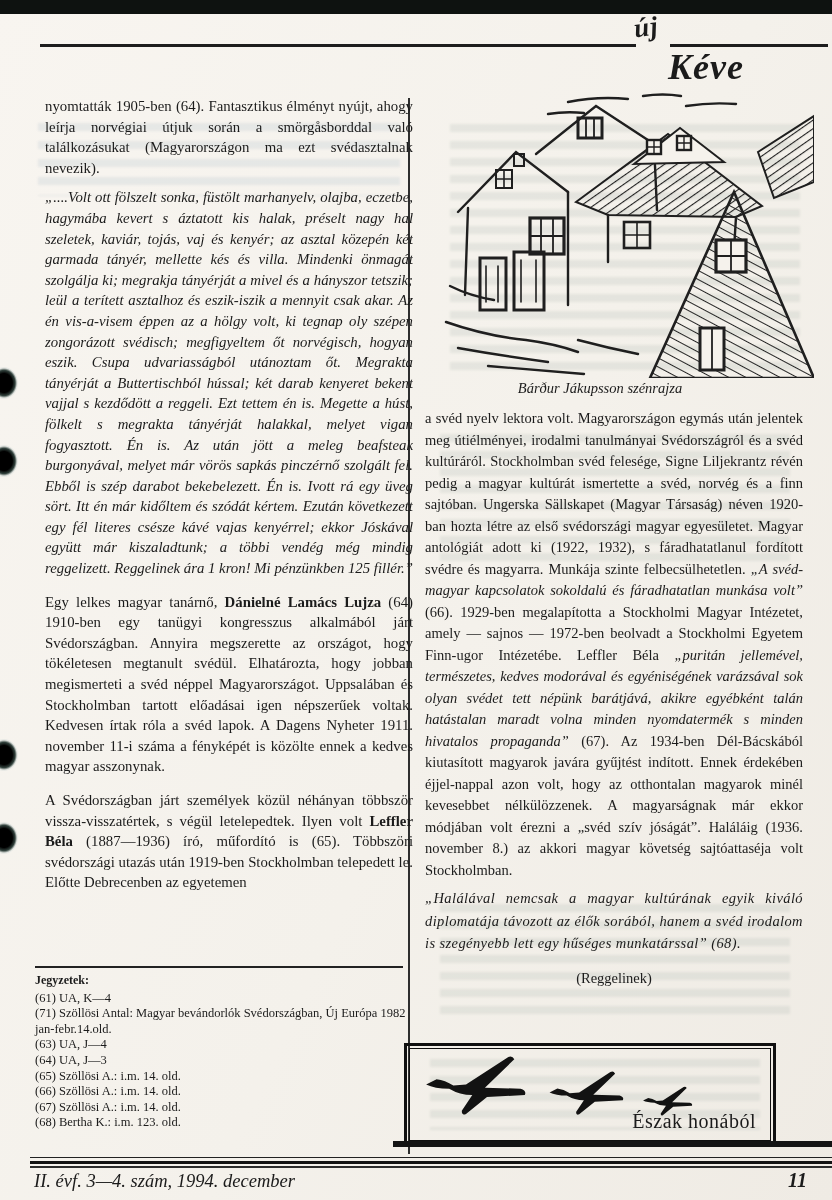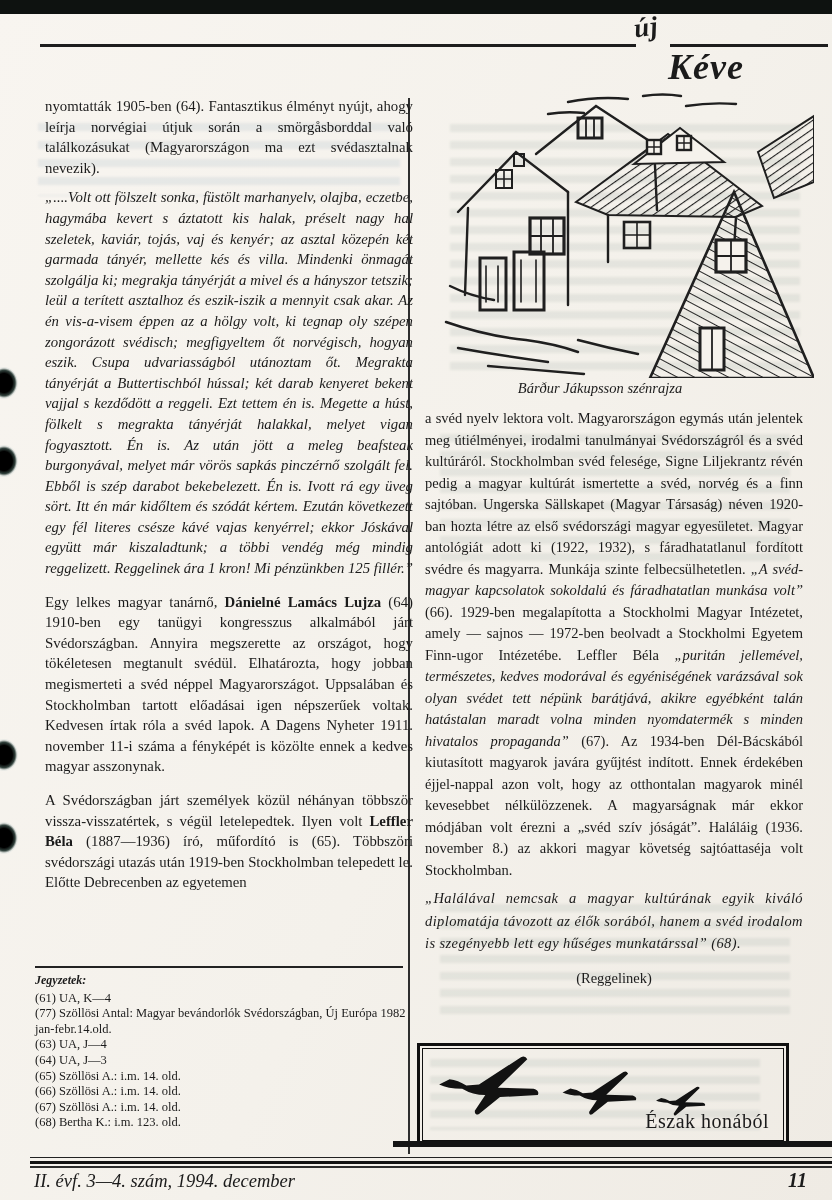--- a/index.html
+++ b/index.html
@@ -25,22 +25,22 @@
   .illustration{position:absolute;left:428px;top:90px;width:386px;height:288px;}
   .caption{position:absolute;left:411px;top:380px;width:378px;text-align:center;font-style:italic;
            font-size:14.5px;}
   .col-right{position:absolute;left:425px;top:408px;width:378px;height:632px;overflow:hidden;
              font-size:14.5px;line-height:21.5px;text-align:justify;}
   .col-right p{margin:0;}
   .rc-quote{font-style:italic;letter-spacing:0.4px;line-height:22.5px;margin-top:6px !important;}
   .folytatjuk{text-align:center;margin-top:13px !important;}
   .footnotes{position:absolute;left:35px;top:966px;width:372px;font-size:12.5px;line-height:15.6px;}
   .fn-rule{width:368px;border-top:2px solid #222;margin-bottom:5px;}
-  .fn-title{font-weight:bold;font-size:12px;margin:0 0 2px 0;font-style:italic;}
-  .goose-box{position:absolute;left:417px;top:1043px;width:366px;height:97px;border:3px solid #101010;}
+  .fn-title{font-weight:bold;font-size:12px;margin:0 0 2px 0;}
+  .goose-box{position:absolute;left:404px;top:1043px;width:366px;height:97px;border:3px solid #101010;}
   .goose-box-inner{position:absolute;left:2px;top:2px;right:2px;bottom:2px;border:1px solid #101010;}
   .goose-label{position:absolute;right:14px;bottom:7px;font-size:20px;letter-spacing:0.5px;}
   .scan-strip{position:absolute;left:393px;top:1141px;width:439px;height:6px;background:#141414;}
   .footer-rule{position:absolute;left:30px;top:1157px;width:802px;height:12px;
       background:linear-gradient(#222 0 1.5px,transparent 1.5px 4px,#131313 4px 7.5px,
                  transparent 7.5px 9.5px,#2b2b2b 9.5px 11px,transparent 11px);}
   .footer-issue{position:absolute;left:34px;top:1171px;font-style:italic;font-size:18.5px;}
   .footer-page{position:absolute;left:788px;top:1169px;font-weight:bold;font-style:italic;font-size:20px;}
   .punch{position:absolute;left:-10px;width:28px;height:32px;border-radius:50%;
       background:radial-gradient(ellipse at center,#000 0 42%,#31413c 56%,rgba(225,228,224,.95) 66%,rgba(240,240,238,0) 76%);}
@@ -142,21 +142,21 @@
     <p><span>a svéd nyelv lektora volt. Magyarországon egymás után jelentek meg útiélményei, irodalmi tanulmányai Svédországról és a svéd kultúráról. Stockholmban svéd felesége, Signe Liljekrantz révén pedig a magyar kultúrát ismertette a svéd, norvég és a finn sajtóban. Ungerska Sällskapet (Magyar Társaság) néven 1920-ban hozta létre az első svédországi magyar egyesületet. Magyar antológiát adott ki (1922, 1932), s fáradhatatlanul fordított svédre és magyarra. Munkája szinte felbecsülhetetlen. </span><span class="i">„A svéd-magyar kapcsolatok sokoldalú és fáradhatatlan munkása volt”</span><span> (66). 1929-ben megalapította a Stockholmi Magyar Intézetet, amely — sajnos — 1972-ben beolvadt a Stockholmi Egyetem Finn-ugor Intézetébe. Leffler Béla </span><span class="i">„puritán jellemével, természetes, kedves modorával és egyéniségének varázsával sok olyan svédet tett népünk barátjává, akikre egyébként talán hatástalan maradt volna minden nyomdatermék s minden hivatalos propaganda”</span><span> (67). Az 1934-ben Dél-Bácskából kiutasított magyarok javára gyűjtést indított. Ennek érdekében éjjel-nappal azon volt, hogy az otthontalan magyarok minél kevesebbet nélkülözzenek. A magyarságnak már ekkor módjában volt érezni a „svéd szív jóságát”. Haláláig (1936. november 8.) az akkori magyar követség sajtóattaséja volt Stockholmban.</span></p>
     <p class="rc-quote"><span class="i">„Halálával nemcsak a magyar kultúrának egyik kiváló diplomatája távozott az élők sorából, hanem a svéd irodalom is szegényebb lett egy hűséges munkatárssal”</span><span> (68).</span></p>
     <p class="folytatjuk">(Reggelinek)</p>
   </div>
 
   <div class="footnotes">
     <div class="fn-rule"></div>
     <p class="fn-title">Jegyzetek:</p>
     <div>
         <div class="footnote-line">(61) UA, K—4</div>
-        <div class="footnote-line">(77) Szöllösi Antal: Magyar bevándorlók Svédországban, Új Európa 1982 jan-febr.14.old.</div>
+        <div class="footnote-line">(71) Szöllösi Antal: Magyar bevándorlók Svédországban, Új Európa 1982 jan-febr.14.old.</div>
         <div class="footnote-line">(63) UA, J—4</div>
         <div class="footnote-line">(64) UA, J—3</div>
         <div class="footnote-line">(65) Szöllösi A.: i.m. 14. old.</div>
         <div class="footnote-line">(66) Szöllösi A.: i.m. 14. old.</div>
         <div class="footnote-line">(67) Szöllösi A.: i.m. 14. old.</div>
         <div class="footnote-line">(68) Bertha K.: i.m. 123. old.</div>
       </div>
   </div>
 
   <div class="goose-box">

